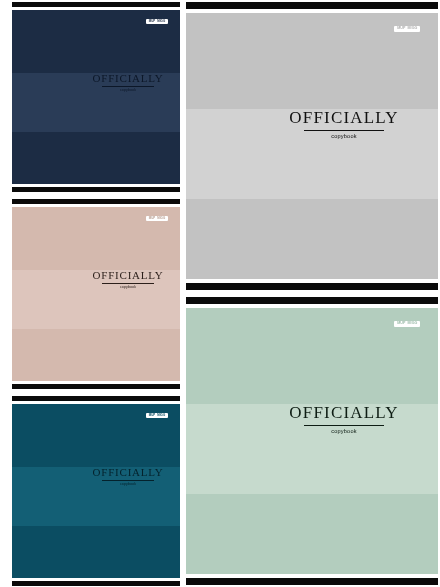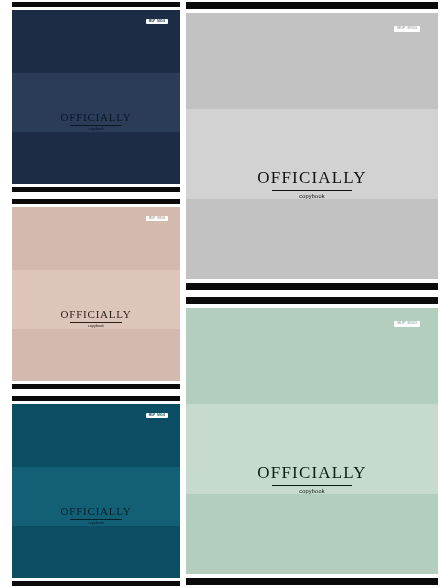--- a/index.html
+++ b/index.html
@@ -46,21 +46,21 @@
     position: relative;
     flex: 1 1 auto;
     display: flex;
     flex-direction: column;
   }
 
   .band {
     width: 100%;
   }
   .band-top    { flex: 0 0 36%; }
-  .band-middle { flex: 0 0 34%; position: relative; display: flex; align-items: flex-end; justify-content: center; }
+  .band-middle { flex: 0 0 34%; position: relative; display: flex; align-items: flex-start; justify-content: center; padding-left: 32px; }
   .band-bottom { flex: 1 1 auto; }
 
   
   .brand-badge {
     position: absolute;
     right: 7%;
     top: 5%;
     background: #ffffff;
     border-radius: 1px;
     padding: 1px 3px;

